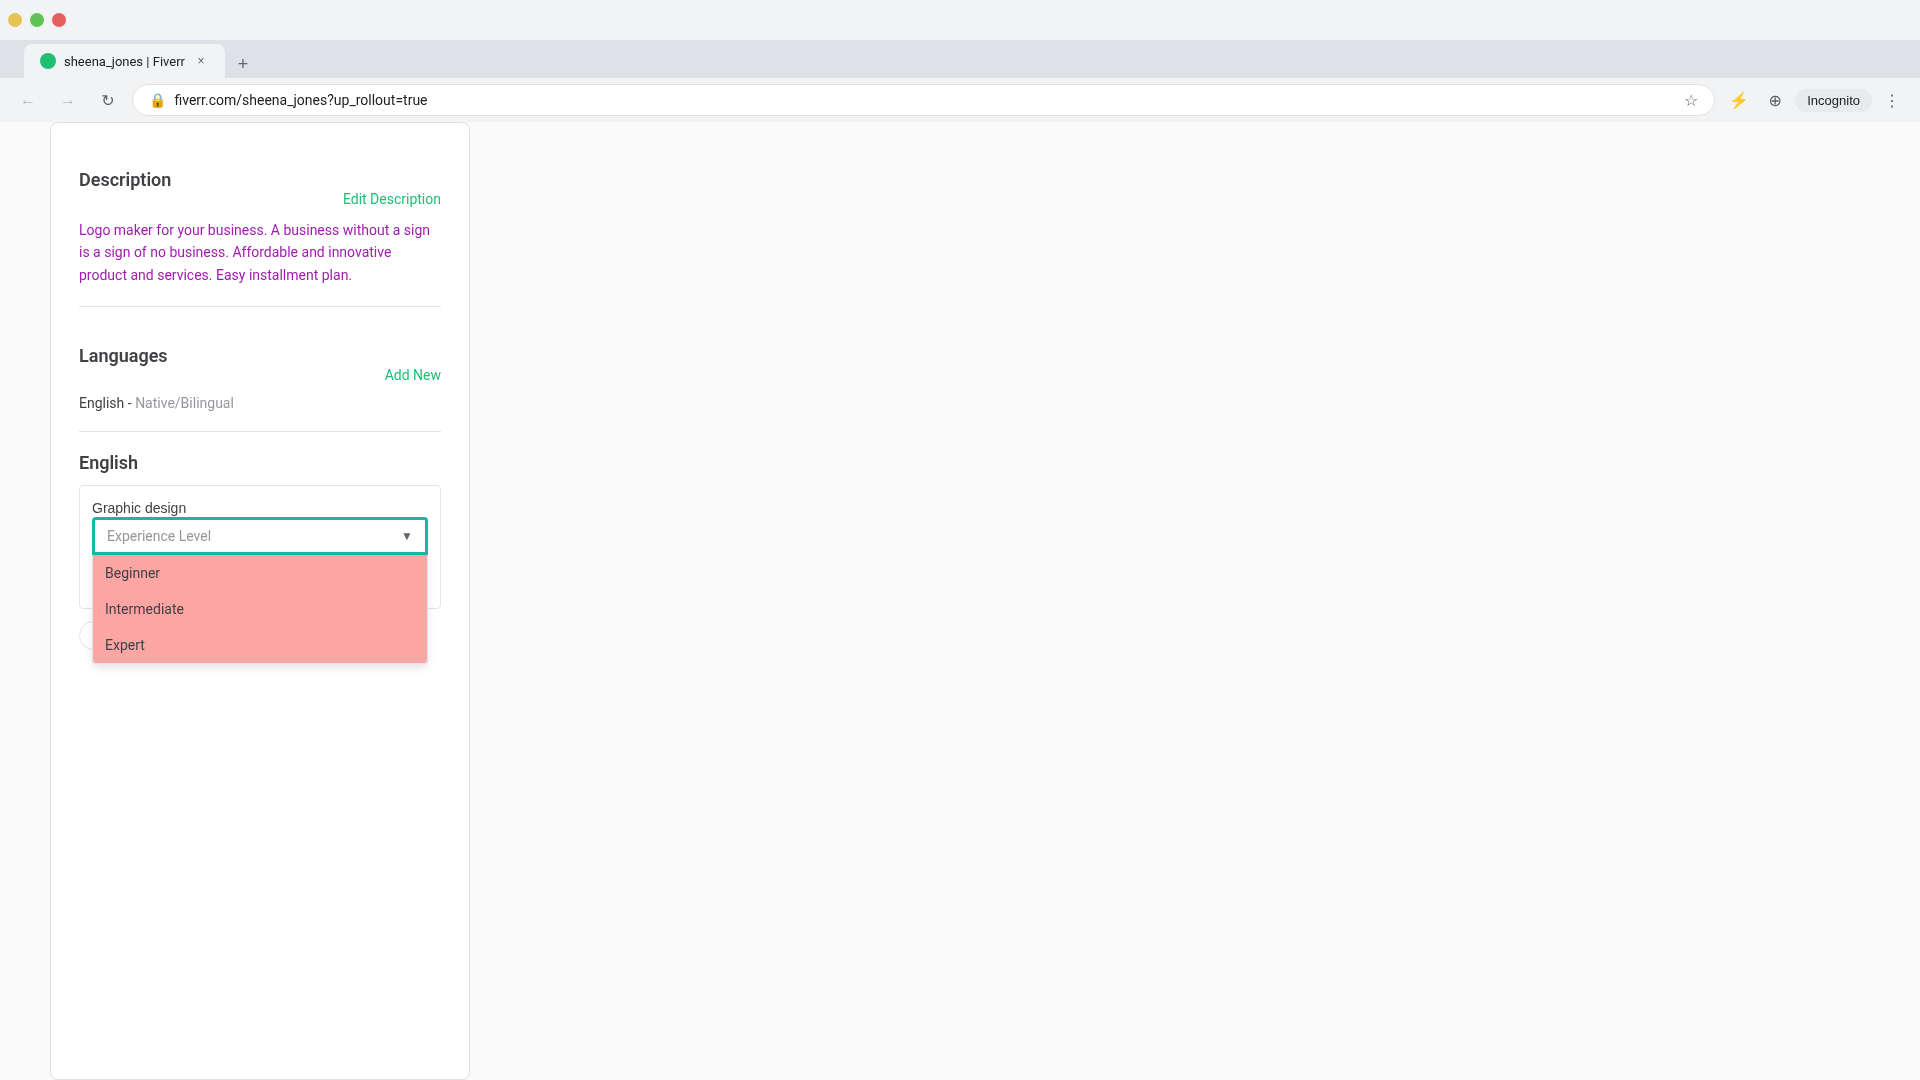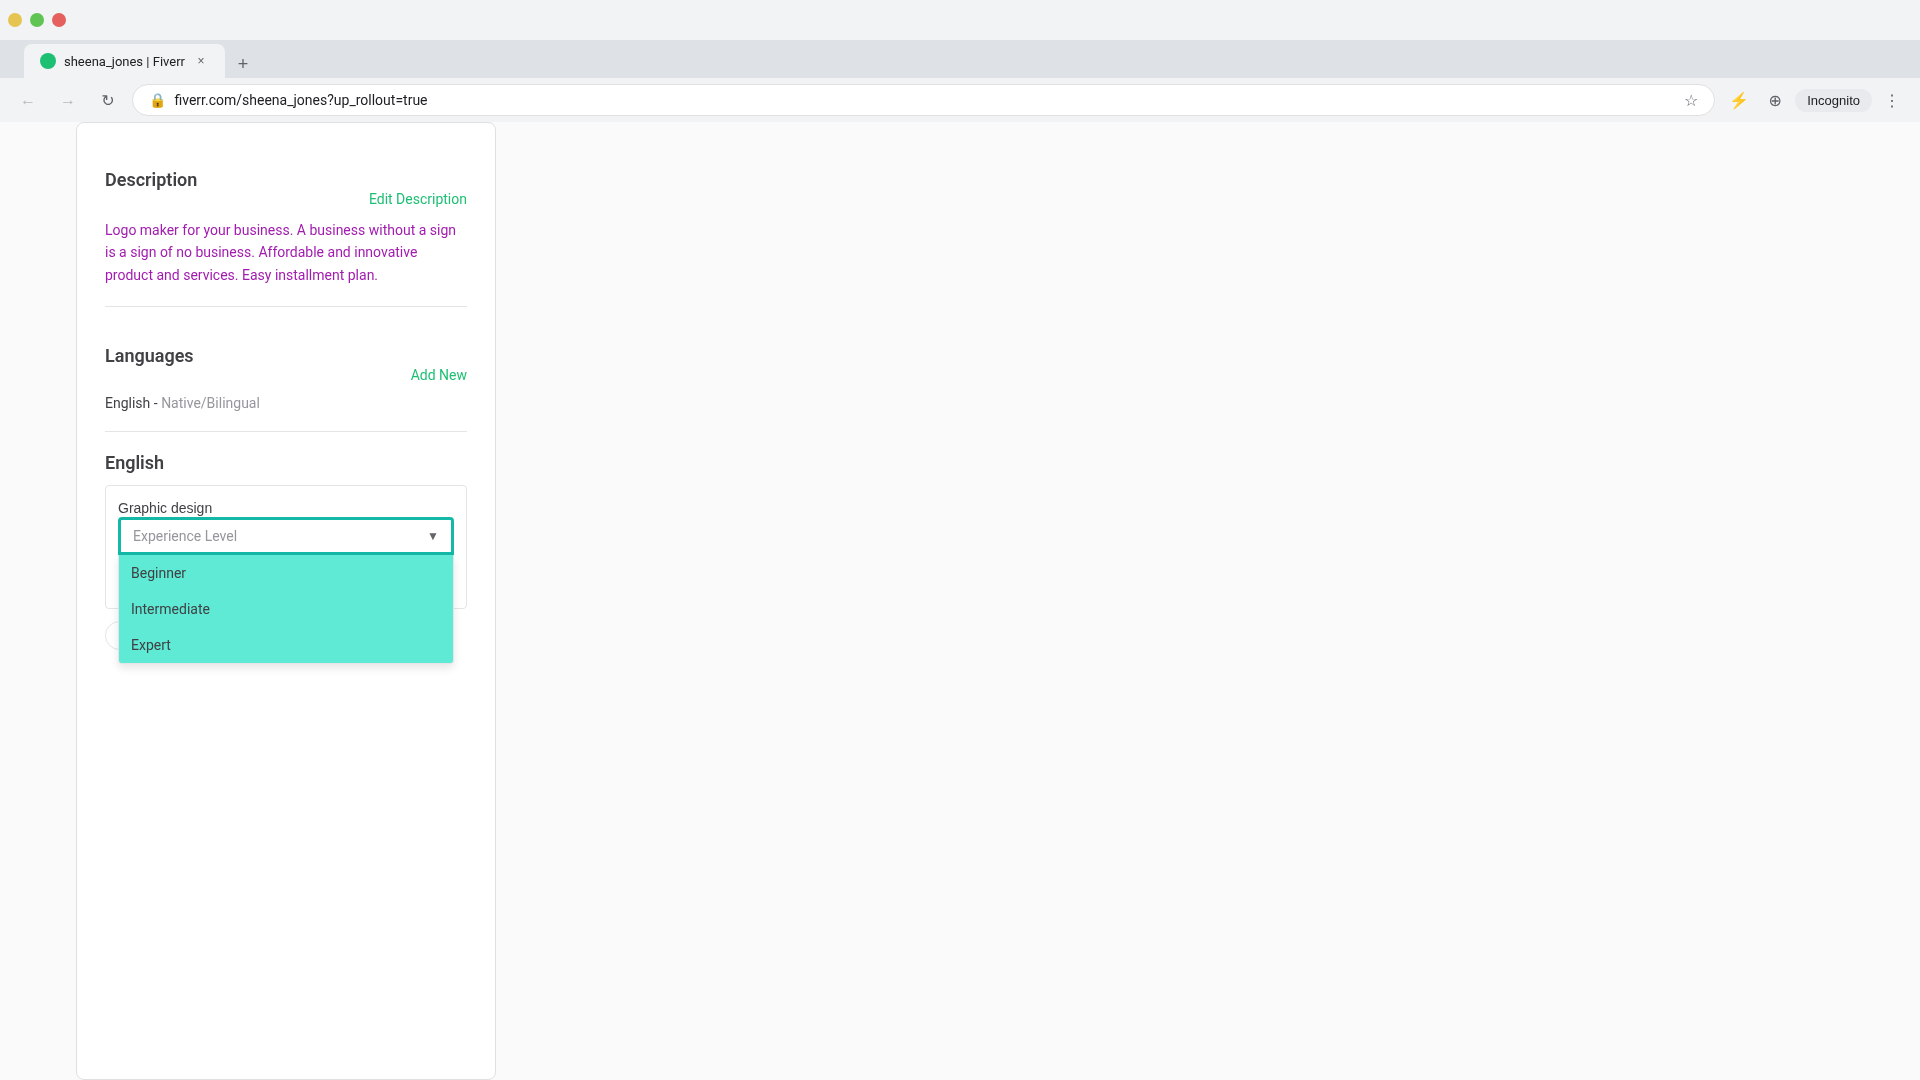--- a/index.html
+++ b/index.html
@@ -305,21 +305,21 @@
     .dropdown-arrow {
       color: #62646a;
       font-size: 12px;
     }
 
     .dropdown-menu {
       position: absolute;
       top: 100%;
       left: 0;
       right: 0;
-      background: #5eead4;
+      background: #fca5a5;
       border: 1px solid #e4e5e7;
       border-top: none;
       border-radius: 0 0 4px 4px;
       z-index: 100;
       box-shadow: 0 4px 8px rgba(0,0,0,0.1);
     }
 
     .dropdown-item {
       padding: 10px 12px;
       font-size: 14px;
@@ -369,21 +369,20 @@
       font-size: 13px;
       color: #404145;
       background: #fff;
     }
 
     .page-bg {
       width: 100%;
       min-height: calc(1080px - 122px);
       background: #fafafa;
       display: flex;
-      padding-left: 26px;
     }
   </style>
 </head>
 <body>
 
 <div class="browser-chrome">
 
   <div class="title-bar">
     <div class="window-controls">
       <button class="window-btn minimize-btn"></button>

